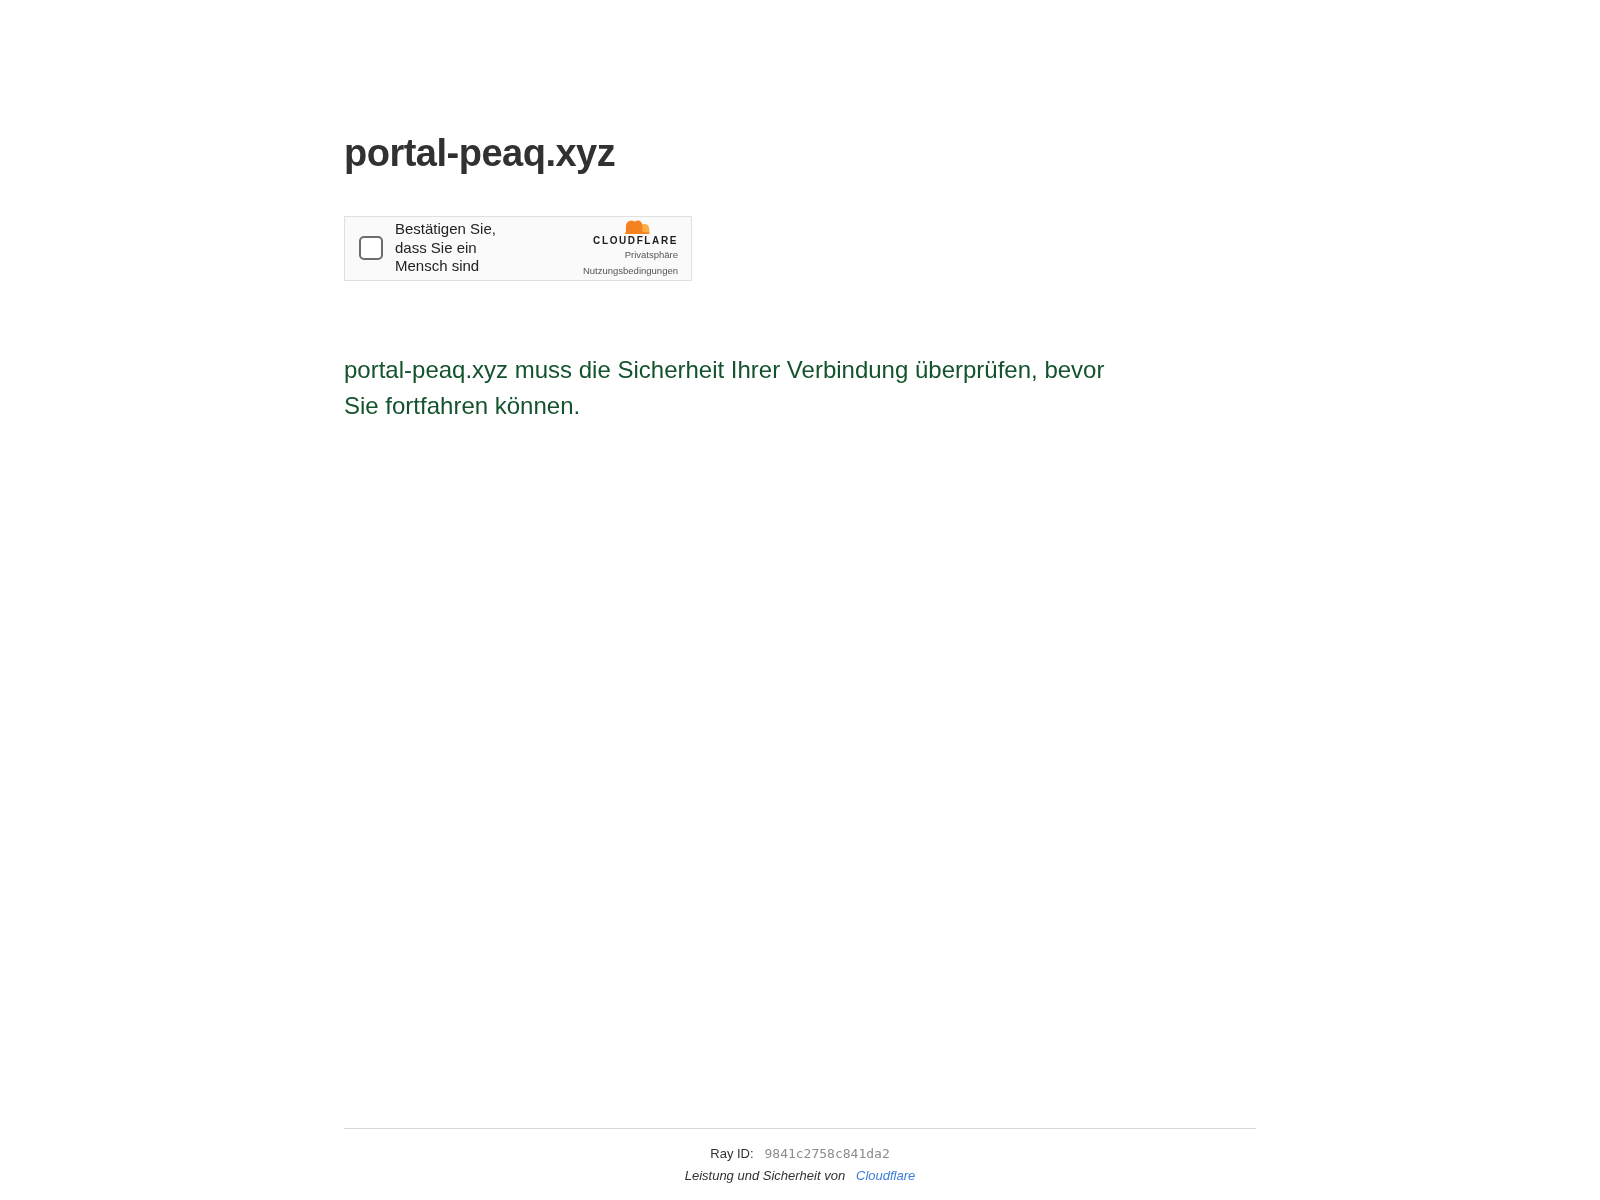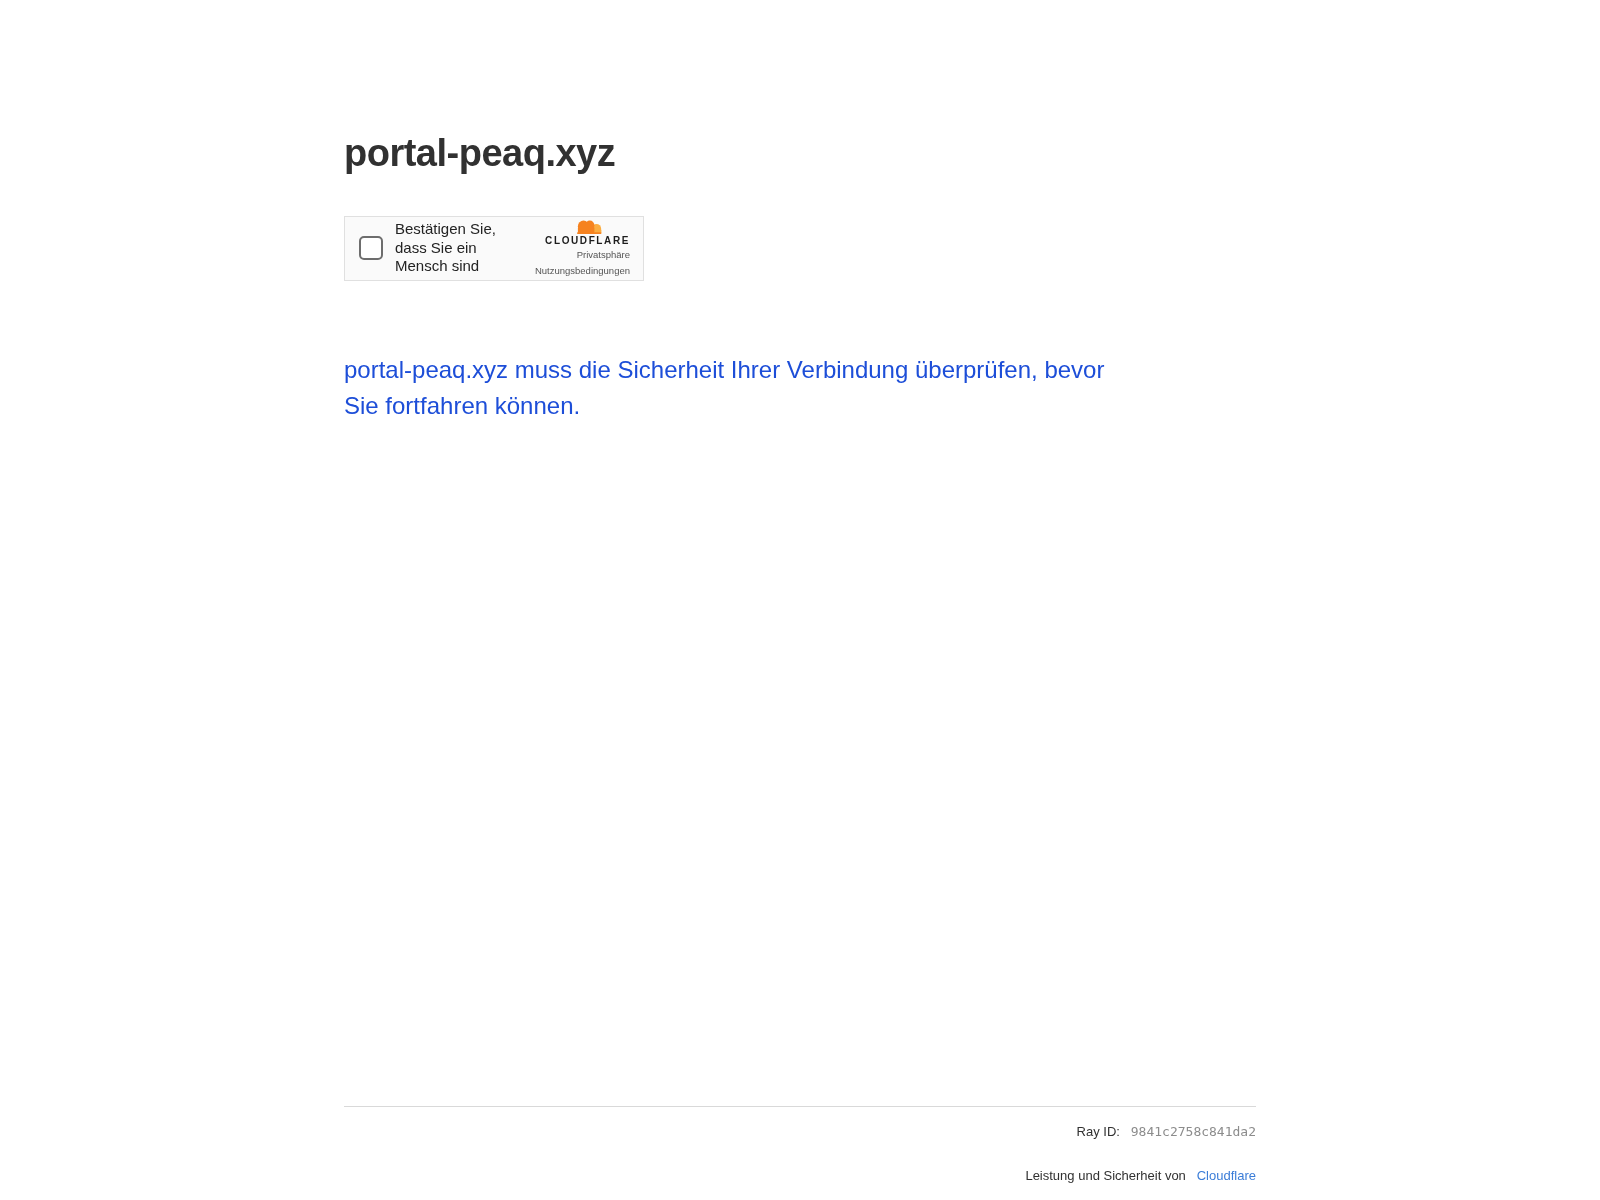--- a/index.html
+++ b/index.html
@@ -33,21 +33,21 @@
     margin: 0;
     font-size: 24px;
     font-weight: 400;
     line-height: 1.25;
     color: #313131;
   }
 
   
   .turnstile {
     margin-top: 38px;
-    width: 300px;
+    width: 348px;
     height: 65px;
     background: #fafafa;
     border: 1px solid #e0e0e0;
     display: flex;
     align-items: center;
   }
   .cb-box {
     flex: 0 0 auto;
     width: 24px;
     height: 24px;
@@ -93,41 +93,41 @@
     color: #555555;
     cursor: pointer;
   }
 
   .page-body {
     margin: 71px 0 0 0;
     max-width: 800px;
     font-size: 24px;
     font-weight: 400;
     line-height: 36px;
-    color: #1d4ed8;
+    color: #14532d;
   }
 
   
   footer.page-footer {
     flex: 0 0 auto;
     width: 912px;
     margin: 0 auto;
     border-top: 1px solid #d9d9d9;
     padding: 17px 0 16px 0;
-    text-align: right;
+    text-align: center;
     font-size: 13px;
     color: #313131;
   }
   .ray-line { line-height: 16px; }
   .ray-value {
     font-family: "DejaVu Sans Mono", "Liberation Mono", monospace;
     color: #8c8c8c;
     font-size: 13px;
   }
-  .powered-line { margin-top: 28px; line-height: 16px; }
+  .powered-line { margin-top: 6px; line-height: 16px; font-style: italic; }
   .cf-link {
     color: #3b7dd8;
     text-decoration: none;
     cursor: pointer;
   }
 </style>
 </head>
 <body>
 
 <main class="content">

